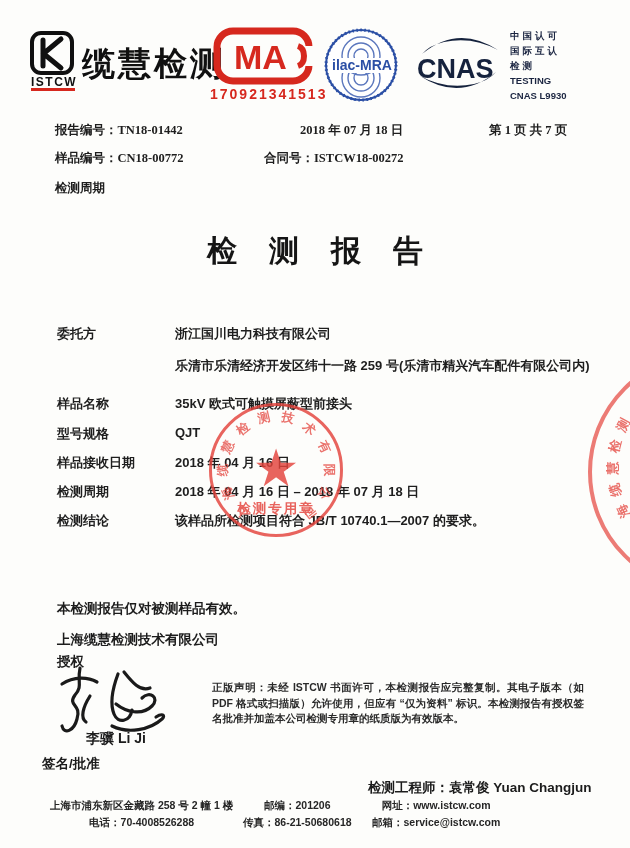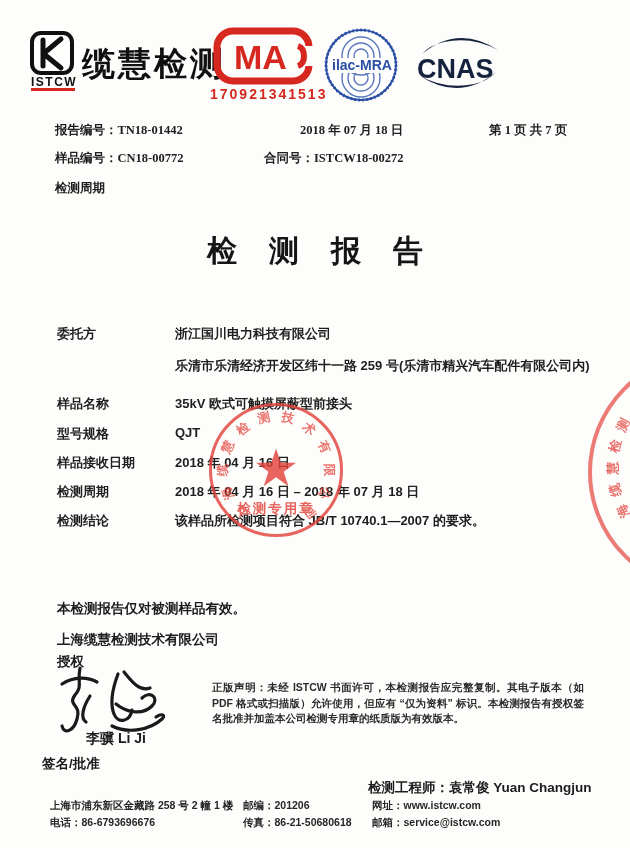--- a/index.html
+++ b/index.html
@@ -15,21 +15,21 @@
   .meta{font-size:12.5px;font-weight:bold;color:#1e1e1e;font-family:Liberation Serif, serif;}
   
   .title{width:100%;text-align:center;font-size:30px;font-weight:bold;
          letter-spacing:32px;padding-left:32px;box-sizing:border-box;color:#151515;}
   
   .frow{position:absolute;left:57px;width:560px;font-size:13px;font-weight:bold;color:#1e1e1e;}
   .frow .lbl{display:inline-block;width:118px;vertical-align:top;}
   .frow .val{display:inline-block;width:430px;vertical-align:top;}
   .sec{font-size:13.5px;font-weight:bold;color:#1c1c1c;}
   .statement{font-size:10.5px;font-weight:600;line-height:15.5px;color:#2a2a2a;text-align:justify;}
-  .footer{font-size:10.5px;font-weight:bold;line-height:17px;color:#262626;}
+  .footer{font-size:10.5px;font-weight:bold;line-height:17px;color:#262626;text-align:center;}
   
   .stamp{opacity:.82;}
   .stamp-ring{position:absolute;inset:0;border:3.5px solid #e4433c;border-radius:50%;}
   .stamp-star{position:absolute;left:50%;top:50%;transform:translate(-50%,-54%);
               font-size:52px;color:#e4433c;line-height:1;}
   .stamp-bottom{position:absolute;left:0;right:0;top:97px;text-align:center;
                 font-size:13.5px;font-weight:bold;color:#e4433c;letter-spacing:2px;}
   .ring2{border:4px solid #e4433c;border-radius:50%;opacity:.7;}
   .arc-char{position:absolute;font-weight:bold;line-height:1;}
   svg text{font-family:"Liberation Sans",sans-serif;}
@@ -78,20 +78,27 @@
   </div>
 
   <div class="abs" style="left:414px;top:32px;">
     <svg width="90" height="62" viewBox="0 0 90 62">
       <path d="M8 22 Q44 -8 84 18 Q58 4 30 10 Q16 13 8 22 Z" fill="#15223d"></path>
       <path d="M82 40 Q46 70 6 44 Q32 58 60 52 Q74 49 82 40 Z" fill="#15223d"></path>
       <text x="3" y="46" font-size="27" font-weight="900" letter-spacing="0" fill="#15223d">CNAS</text>
     </svg>
   </div>
 
+  <div class="abs accred" style="left:510px;top:28px;">
+    <div class="cn">中国认可</div>
+    <div class="cn">国际互认</div>
+    <div class="cn">检测</div>
+    <div>TESTING</div>
+    <div>CNAS L9930</div>
+  </div>
 
   <div class="abs meta" style="left:55px;top:122px;">
     <span>报告编号：</span><span>TN18-01442</span>
   </div>
   <div class="abs meta" style="left:300px;top:122px;">2018 年 07 月 18 日</div>
   <div class="abs meta" style="left:489px;top:122px;">第 1 页 共 7 页</div>
 
   <div class="abs meta" style="left:55px;top:150px;">
     <span>样品编号：</span><span>CN18-00772</span>
   </div>
@@ -146,21 +153,21 @@
   <div class="abs sec" style="left:42px;top:755px;">签名/批准</div>
 
   <div class="abs statement" style="left:212px;top:680px;width:372px;">正版声明：未经 ISTCW 书面许可，本检测报告应完整复制。其电子版本（如 PDF 格式或扫描版）允许使用，但应有 “仅为资料” 标识。本检测报告有授权签名批准并加盖本公司检测专用章的纸质版为有效版本。</div>
 
   <div class="abs sec" style="left:368px;top:779px;">
     <span>检测工程师：</span><span>袁常俊  Yuan Changjun</span>
   </div>
 
   <div class="abs footer" style="left:50px;top:797px;">
     <div>上海市浦东新区金藏路 258 号 2 幢 1 楼</div>
-    <div><span>电话：</span><span>86-6793696676</span></div>
+    <div><span>电话：</span><span>70-4008526288</span></div>
   </div>
   <div class="abs footer" style="left:243px;top:797px;">
     <div><span>邮编：</span><span>201206</span></div>
     <div><span>传真：</span><span>86-21-50680618</span></div>
   </div>
   <div class="abs footer" style="left:372px;top:797px;">
     <div><span>网址：</span><span>www.istcw.com</span></div>
     <div><span>邮箱：</span><span>service@istcw.com</span></div>
   </div>
 

